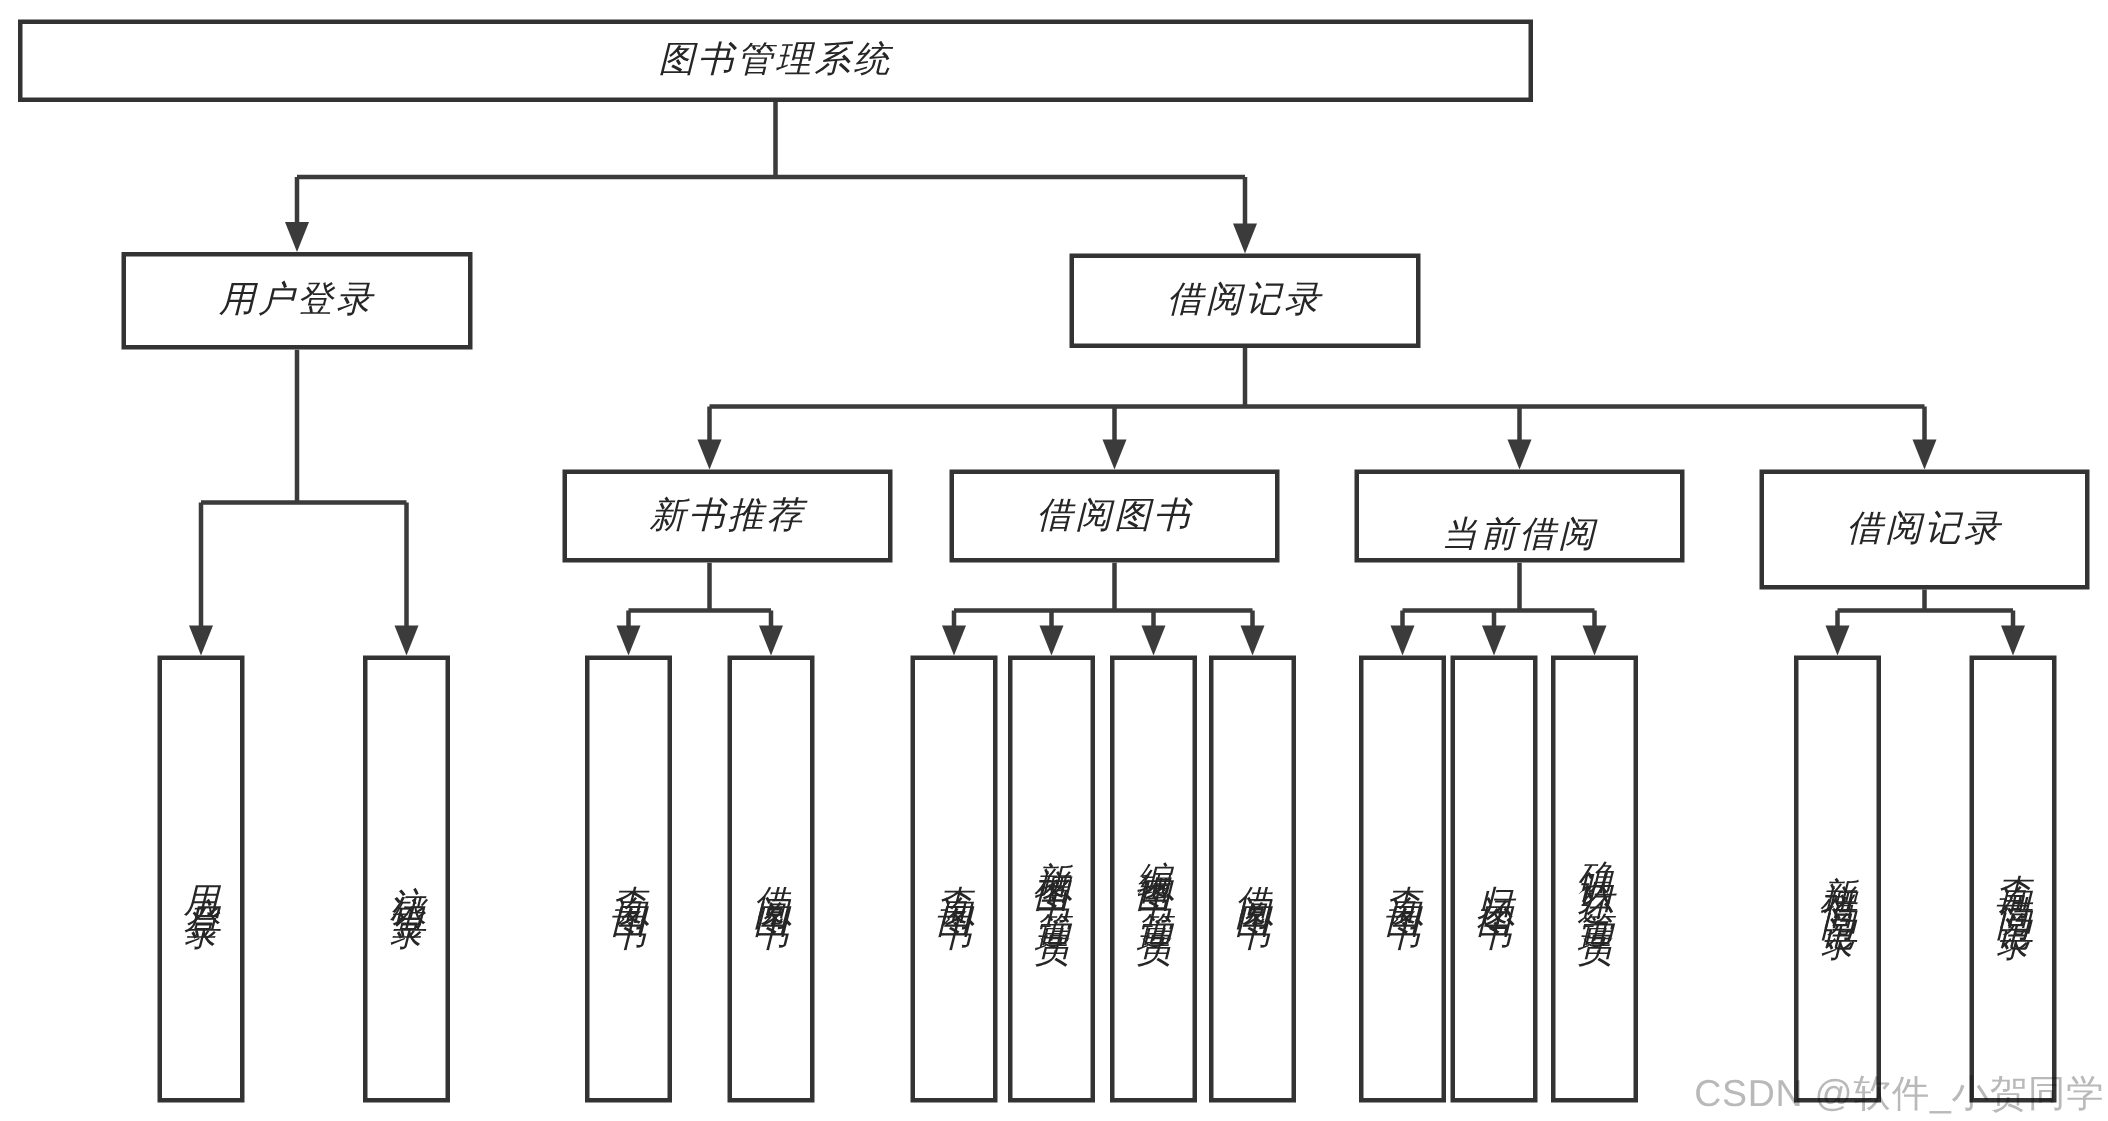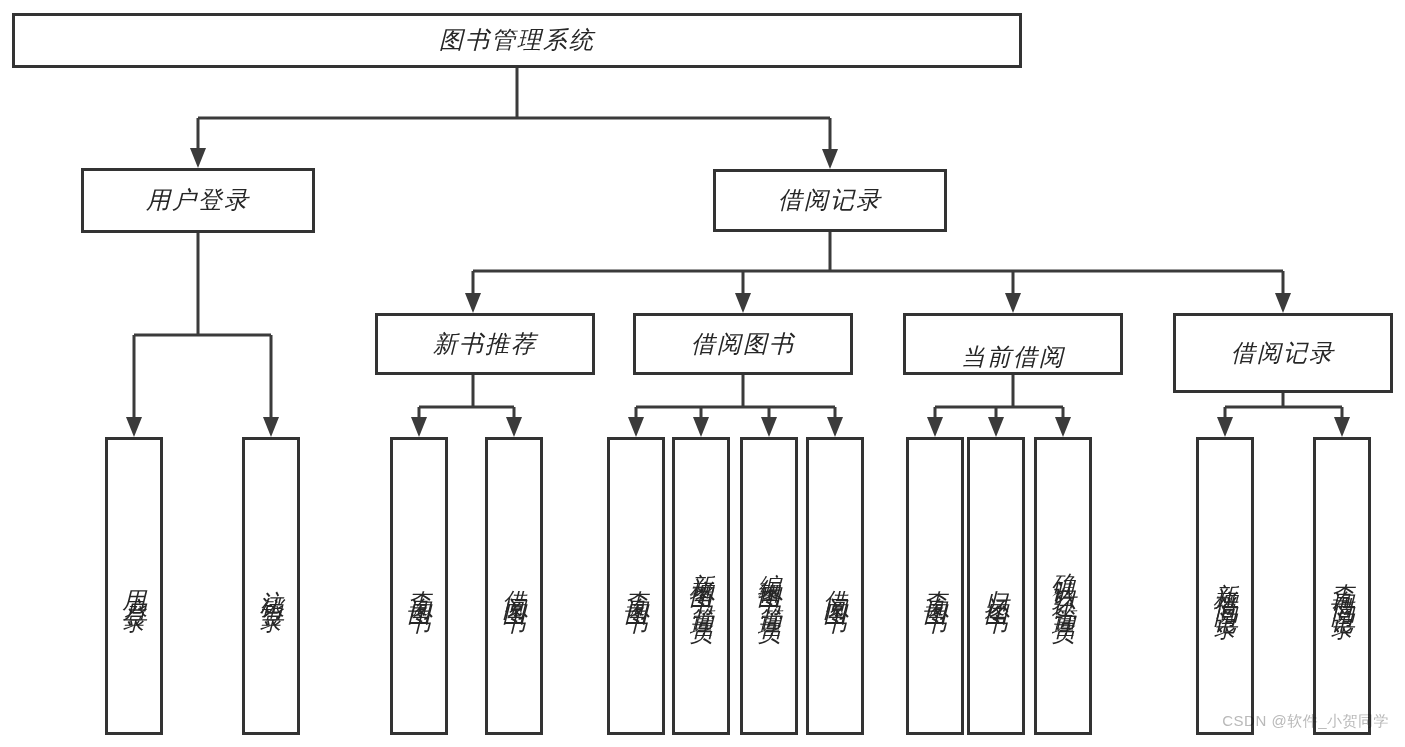--- a/index.html
+++ b/index.html
@@ -27,22 +27,22 @@
   }
   .node .label{
     color:var(--text);font-size:24px;letter-spacing:2px;
     white-space:nowrap;line-height:1.2;
   }
   .node.v .label{
     writing-mode:vertical-rl;text-orientation:mixed;
     letter-spacing:7px;font-size:23px;line-height:1;
   }
   .watermark{
-    position:absolute;z-index:3;right:16px;top:712px;
-    color:var(--wm);font-size:15px;letter-spacing:0.5px;
+    position:absolute;z-index:3;right:2px;top:712px;
+    color:var(--wm);font-size:25px;letter-spacing:0.5px;
     mix-blend-mode:multiply;white-space:nowrap;margin-left:48px;
   }
 </style>
 </head>
 <body>
 
 <div class="canvas">
   <svg id="connectors" width="1405" height="747" viewBox="0 0 1405 747">
       <g>
         <path class="cline" d="M517 68 L517 118 M198 118 L830 118 M198 118 L198 152 M830 118 L830 153"></path>

